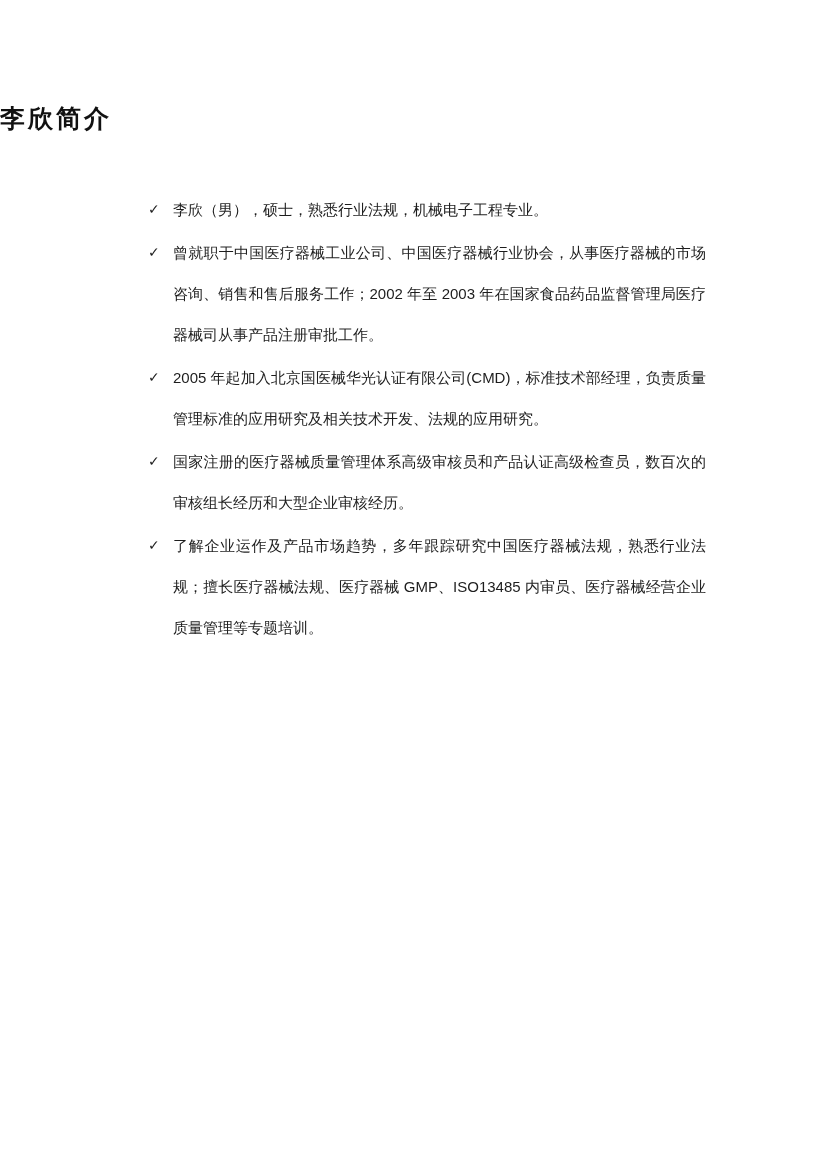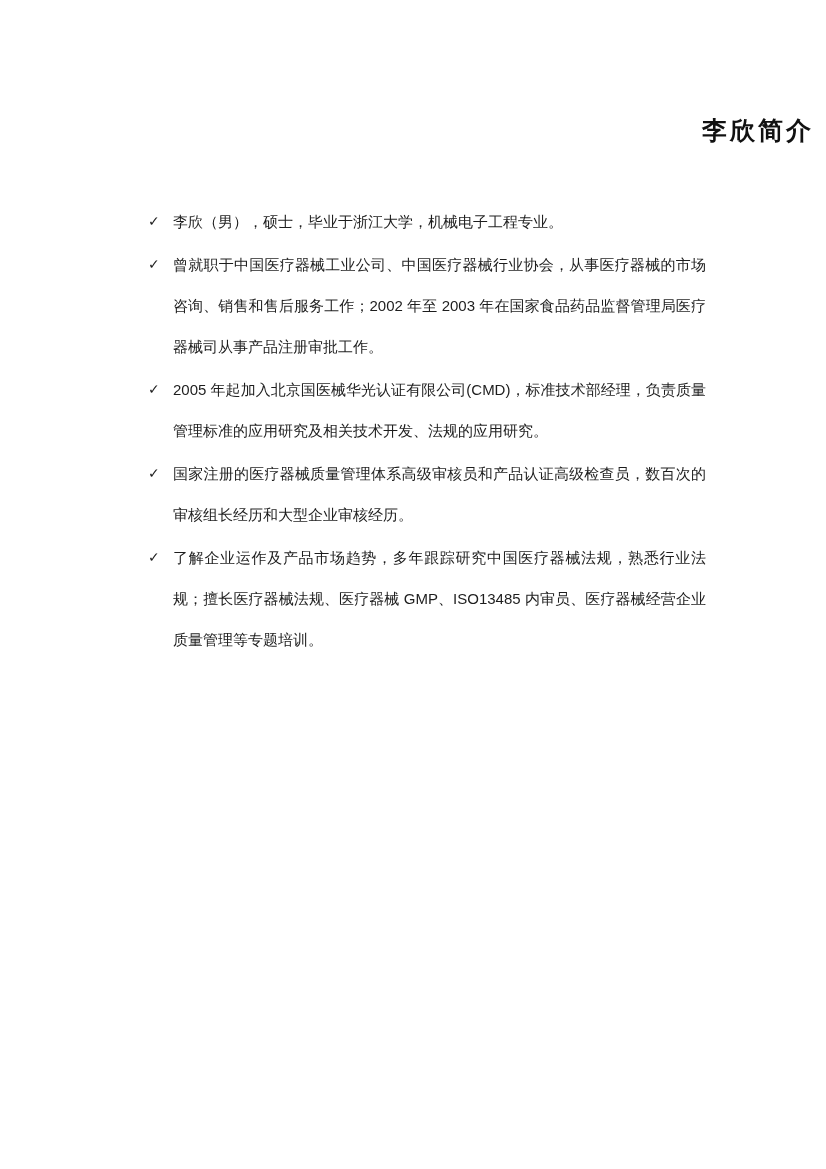--- a/index.html
+++ b/index.html
@@ -10,23 +10,23 @@
   .page {
     position: relative;
     width: 826px;
     height: 1169px;
     background: #ffffff;
     overflow: hidden;
     color: #1d1d1d;
     font-family: "Liberation Sans", sans-serif;
   }
   .doc-title {
-    margin: 12px;
+    margin: 0;
     padding-top: 105px;
-    text-align: right;
+    text-align: left;
     font-size: 25px;
     line-height: 28px;
     font-weight: 700;
     letter-spacing: 3px;
     color: #111111;
     font-family: "DejaVu Serif", "Liberation Serif", serif;
   }
   .content {
     margin: 56px 120px 0 148px;
   }
@@ -56,21 +56,21 @@
 <body>
 
 <div class="page">
 
   <h1 class="doc-title">李欣简介</h1>
 
   <div class="content">
 
     <p class="bullet">
       <span class="check">✓</span>
-      <span>李欣（男），硕士，毕业于浙江大学，机械电子工程专业。</span>
+      <span>李欣（男），硕士，熟悉行业法规，机械电子工程专业。</span>
     </p>
 
     <p class="bullet">
       <span class="check">✓</span>
       <span>曾就职于中国医疗器械工业公司、中国医疗器械行业协会，从事医疗器械的市场咨询、销售和售后服务工作；2002 年至 2003 年在国家食品药品监督管理局医疗器械司从事产品注册审批工作。</span>
     </p>
 
     <p class="bullet">
       <span class="check">✓</span>
       <span> 2005 年起加入北京国医械华光认证有限公司(CMD)，标准技术部经理，负责质量管理标准的应用研究及相关技术开发、法规的应用研究。</span>

